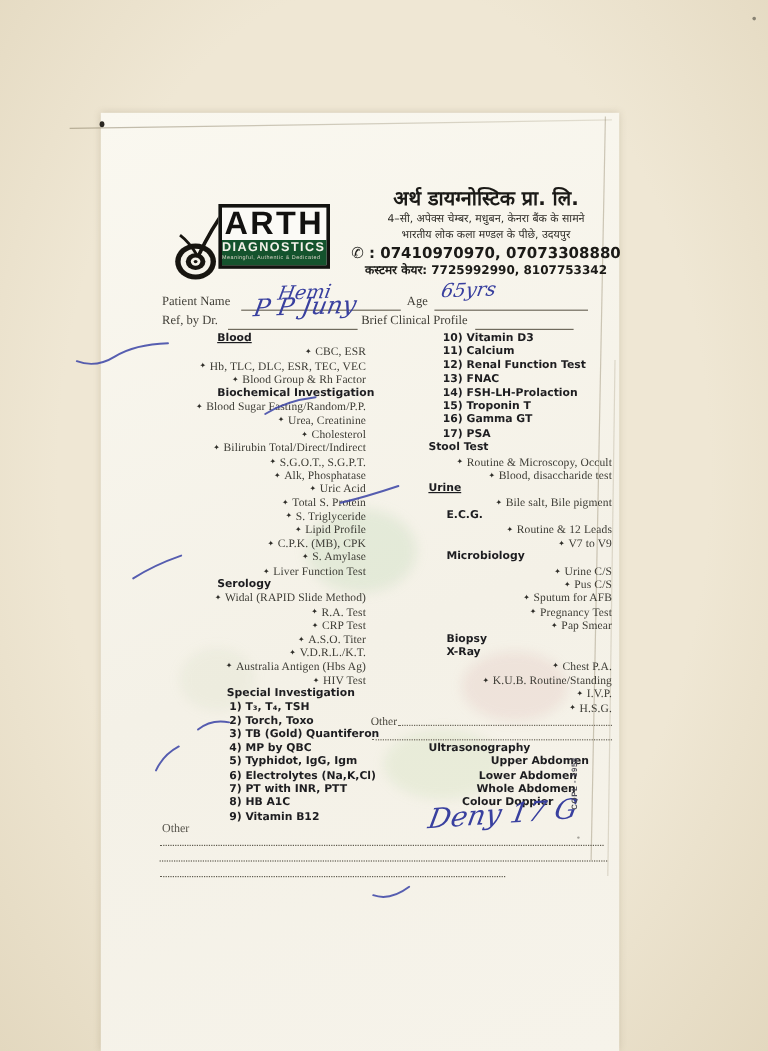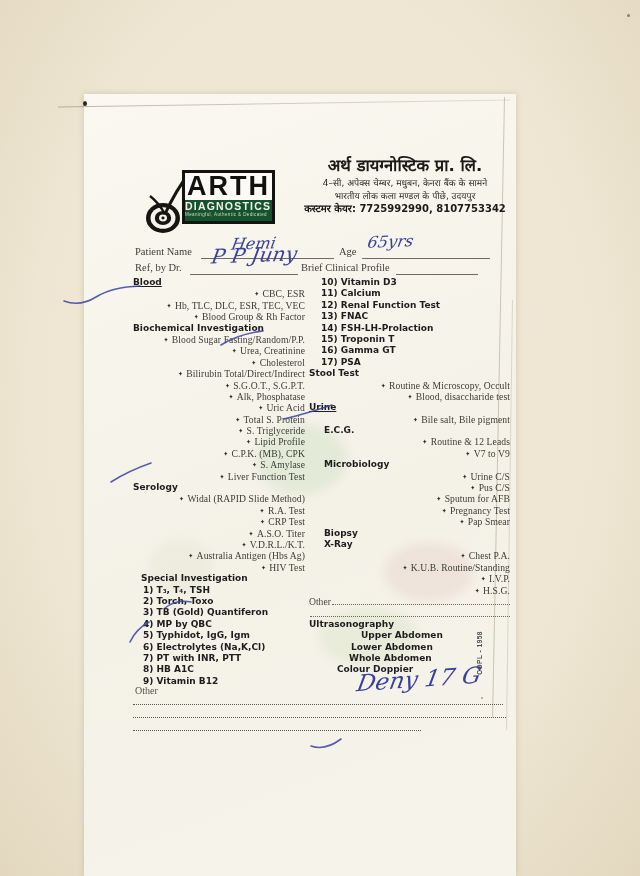--- a/index.html
+++ b/index.html
@@ -46,21 +46,21 @@
   .fline{position:absolute;border-bottom:1px solid #6f6a5d;height:1px;}
   .hw{position:absolute;font-family:"DejaVu Serif",serif;font-style:italic;
     color:#39409f;white-space:nowrap;transform:skewX(-12deg) rotate(-2deg);}
   
   .col{position:absolute;top:277px;}
   .col.left{left:133px;width:172px;}
   .col.right{left:309px;width:201px;}
   .row{height:11.4px;line-height:11.4px;white-space:nowrap;font-size:9.6px;}
   .r-i{font-family:"Liberation Serif",serif;color:#3d3c35;letter-spacing:.1px;text-align:right;}
   .bl{font-family:"DejaVu Sans",sans-serif;font-size:6.5px;color:#2e2d28;margin-right:3px;vertical-align:1px;}
-  .r-h,.r-sh,.r-n,.r-usg{font-family:"DejaVu Sans",sans-serif;font-weight:bold;color:#1d1d20;font-size:9px;}
+  .r-h,.r-sh,.r-n,.r-usg{font-family:"DejaVu Sans",sans-serif;font-weight:bold;color:#1d1d20;font-size:9px;margin-left:48px;}
   .r-h.u span{text-decoration:underline;text-underline-offset:1px;}
   .left .r-sh{padding-left:8px;}
   .left .r-n{padding-left:10px;}
   .right .r-sh{padding-left:15px;}
   .right .r-n{padding-left:12px;}
   .r-usg1{padding-left:52px;}
   .r-usg2{padding-left:42px;}
   .r-usg3{padding-left:40px;}
   .r-usg4{padding-left:28px;}
   .r-dot{display:flex;font-family:"Liberation Serif",serif;color:#4b483f;}
@@ -102,20 +102,21 @@
   <div class="logo-band">
     <div class="logo-diag">DIAGNOSTICS</div>
     <div class="logo-tag">Meaningful, Authentic &amp; Dedicated</div>
   </div>
 </div>
 
 <div class="hindi">
   <div class="h-title">अर्थ डायग्नोस्टिक प्रा. लि.</div>
   <div class="h-addr">4–सी, अपेक्स चेम्बर, मधुबन, केनरा बैंक के सामने</div>
   <div class="h-addr">भारतीय लोक कला मण्डल के पीछे, उदयपुर</div>
+  <div class="h-phone"><span>✆</span> <span>: 07410970970, 07073308880</span></div>
   <div class="h-care">कस्टमर केयर: 7725992990, 8107753342</div>
 </div>
 
 <div class="flabel" style="left:135px;top:246px;">Patient Name</div>
 <div class="fline" style="left:201px;top:257px;width:133px;"></div>
 <div class="hw" style="left:232px;top:234px;font-size:16px;">Hemi</div>
 <div class="flabel" style="left:339px;top:246px;">Age</div>
 <div class="fline" style="left:362px;top:257px;width:128px;"></div>
 <div class="hw" style="left:368px;top:232px;font-size:16px;">65yrs</div>
 

